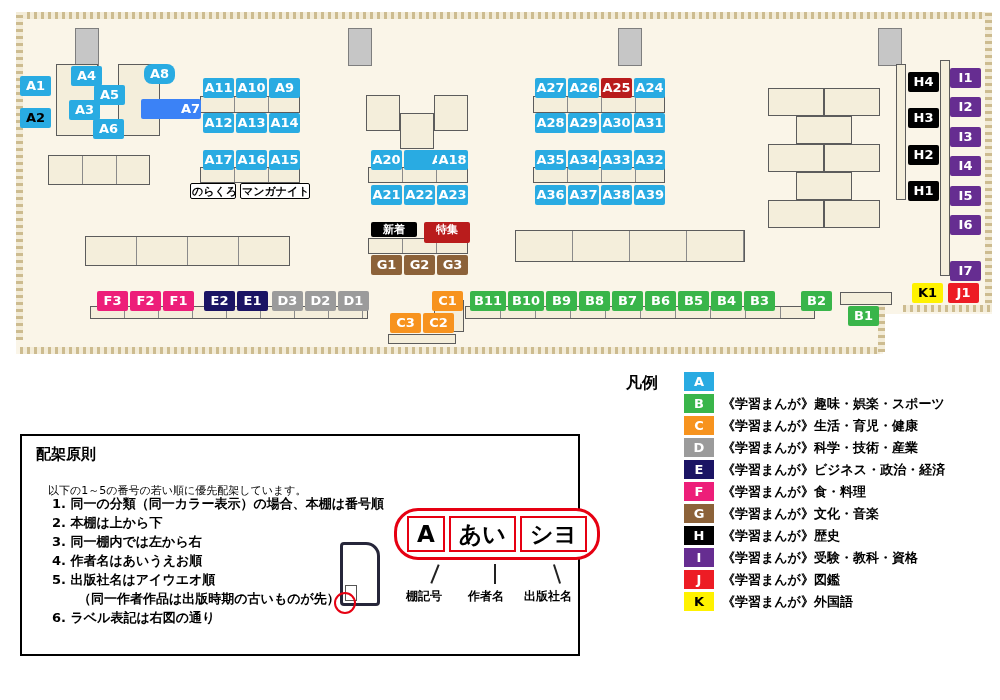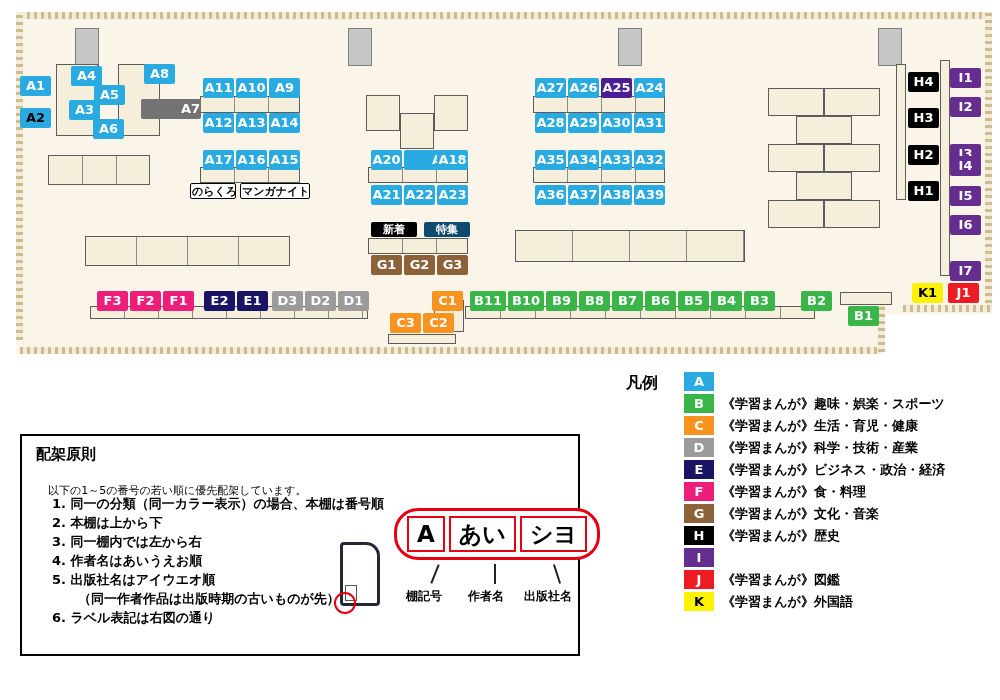--- a/index.html
+++ b/index.html
@@ -106,57 +106,57 @@
   <div class="shelf" style="left:840px;top:292px;width:52px;height:13px"></div>
 
   <div>
 
   <span class="slabel" style="left: 20px; top: 76px; background: rgb(41, 171, 226); color: rgb(255, 255, 255);">A1</span>
       <span class="slabel" style="left: 20px; top: 108px; background: rgb(41, 171, 226); color: #000000;">A2</span>
       <span class="slabel" style="left: 71px; top: 66px; background: rgb(41, 171, 226); color: rgb(255, 255, 255);">A4</span>
       <span class="slabel" style="left: 69px; top: 100px; background: rgb(41, 171, 226); color: rgb(255, 255, 255);">A3</span>
       <span class="slabel" style="left: 94px; top: 85px; background: rgb(41, 171, 226); color: rgb(255, 255, 255);">A5</span>
       <span class="slabel" style="left: 93px; top: 119px; background: rgb(41, 171, 226); color: rgb(255, 255, 255);">A6</span>
-      <span class="slabel" style="left: 144px; top: 64px; background: rgb(41, 171, 226); color: rgb(255, 255, 255);">A8</span>
-      <span class="slabel" style="left: 141px; top: 99px; background: #737373; color: rgb(255, 255, 255); padding-left: 40px;">A7</span>
+      <span class="slabel" style="left: 144px; top: 64px; background: rgb(41, 171, 226); color: rgb(255, 255, 255); border-radius: 8px;">A8</span>
+      <span class="slabel" style="left: 141px; top: 99px; background: #3b82f6; color: rgb(255, 255, 255); padding-left: 40px;">A7</span>
       <span class="slabel" style="left: 203px; top: 78px; background: rgb(41, 171, 226); color: rgb(255, 255, 255);">A11</span>
       <span class="slabel" style="left: 236px; top: 78px; background: rgb(41, 171, 226); color: rgb(255, 255, 255);">A10</span>
       <span class="slabel" style="left: 269px; top: 78px; background: rgb(41, 171, 226); color: rgb(255, 255, 255);">A9</span>
       <span class="slabel" style="left: 203px; top: 113px; background: rgb(41, 171, 226); color: rgb(255, 255, 255);">A12</span>
       <span class="slabel" style="left: 236px; top: 113px; background: rgb(41, 171, 226); color: rgb(255, 255, 255);">A13</span>
       <span class="slabel" style="left: 269px; top: 113px; background: rgb(41, 171, 226); color: rgb(255, 255, 255);">A14</span>
       <span class="slabel" style="left: 203px; top: 150px; background: rgb(41, 171, 226); color: rgb(255, 255, 255);">A17</span>
       <span class="slabel" style="left: 236px; top: 150px; background: rgb(41, 171, 226); color: rgb(255, 255, 255);">A16</span>
       <span class="slabel" style="left: 269px; top: 150px; background: rgb(41, 171, 226); color: rgb(255, 255, 255);">A15</span>
       <span class="slabel" style="left: 190px; top: 183px; width: 46px; height: 16px; line-height: 16px; font-size: 11px; background: rgb(255, 255, 255); color: rgb(0, 0, 0); border: 1px solid rgb(0, 0, 0);">のらくろ</span>
       <span class="slabel" style="left: 240px; top: 183px; width: 70px; height: 16px; line-height: 16px; font-size: 11px; background: rgb(255, 255, 255); color: rgb(0, 0, 0); border: 1px solid rgb(0, 0, 0);">マンガナイト</span>
       <span class="slabel" style="left: 371px; top: 150px; background: rgb(41, 171, 226); color: rgb(255, 255, 255);">A20</span>
       <span class="slabel" style="left: 404px; top: 150px; background: rgb(41, 171, 226); color: rgb(255, 255, 255); padding-left: 28px;">A19</span>
       <span class="slabel" style="left: 437px; top: 150px; background: rgb(41, 171, 226); color: rgb(255, 255, 255);">A18</span>
       <span class="slabel" style="left: 371px; top: 185px; background: rgb(41, 171, 226); color: rgb(255, 255, 255);">A21</span>
       <span class="slabel" style="left: 404px; top: 185px; background: rgb(41, 171, 226); color: rgb(255, 255, 255);">A22</span>
       <span class="slabel" style="left: 437px; top: 185px; background: rgb(41, 171, 226); color: rgb(255, 255, 255);">A23</span>
       <span class="slabel" style="left: 535px; top: 78px; background: rgb(41, 171, 226); color: rgb(255, 255, 255);">A27</span>
       <span class="slabel" style="left: 568px; top: 78px; background: rgb(41, 171, 226); color: rgb(255, 255, 255);">A26</span>
-      <span class="slabel" style="left: 601px; top: 78px; background: #4c1d95; color: rgb(255, 255, 255);">A25</span>
+      <span class="slabel" style="left: 601px; top: 78px; background: #b91c1c; color: rgb(255, 255, 255);">A25</span>
       <span class="slabel" style="left: 634px; top: 78px; background: rgb(41, 171, 226); color: rgb(255, 255, 255);">A24</span>
       <span class="slabel" style="left: 535px; top: 113px; background: rgb(41, 171, 226); color: rgb(255, 255, 255);">A28</span>
       <span class="slabel" style="left: 568px; top: 113px; background: rgb(41, 171, 226); color: rgb(255, 255, 255);">A29</span>
       <span class="slabel" style="left: 601px; top: 113px; background: rgb(41, 171, 226); color: rgb(255, 255, 255);">A30</span>
       <span class="slabel" style="left: 634px; top: 113px; background: rgb(41, 171, 226); color: rgb(255, 255, 255);">A31</span>
       <span class="slabel" style="left: 535px; top: 150px; background: rgb(41, 171, 226); color: rgb(255, 255, 255);">A35</span>
       <span class="slabel" style="left: 568px; top: 150px; background: rgb(41, 171, 226); color: rgb(255, 255, 255);">A34</span>
       <span class="slabel" style="left: 601px; top: 150px; background: rgb(41, 171, 226); color: rgb(255, 255, 255);">A33</span>
       <span class="slabel" style="left: 634px; top: 150px; background: rgb(41, 171, 226); color: rgb(255, 255, 255);">A32</span>
       <span class="slabel" style="left: 535px; top: 185px; background: rgb(41, 171, 226); color: rgb(255, 255, 255);">A36</span>
       <span class="slabel" style="left: 568px; top: 185px; background: rgb(41, 171, 226); color: rgb(255, 255, 255);">A37</span>
       <span class="slabel" style="left: 601px; top: 185px; background: rgb(41, 171, 226); color: rgb(255, 255, 255);">A38</span>
       <span class="slabel" style="left: 634px; top: 185px; background: rgb(41, 171, 226); color: rgb(255, 255, 255); text-align: right;">A39</span>
       <span class="slabel" style="left: 371px; top: 222px; width: 46px; height: 15px; line-height: 15px; font-size: 11px; background: rgb(0, 0, 0); color: rgb(255, 255, 255);">新着</span>
-      <span class="slabel" style="left: 424px; top: 222px; width: 46px; height: 15px; line-height: 15px; font-size: 11px; background: #0c4a6e; color: rgb(255, 255, 255);">特集</span>
+      <span class="slabel" style="left: 424px; top: 222px; width: 46px; height: 21px; line-height: 15px; font-size: 11px; background: #b91c1c; color: rgb(255, 255, 255);">特集</span>
       <span class="slabel" style="left: 371px; top: 255px; background: rgb(140, 98, 57); color: rgb(255, 255, 255);">G1</span>
       <span class="slabel" style="left: 404px; top: 255px; background: rgb(140, 98, 57); color: rgb(255, 255, 255);">G2</span>
       <span class="slabel" style="left: 437px; top: 255px; background: rgb(140, 98, 57); color: rgb(255, 255, 255);">G3</span>
       <span class="slabel" style="left: 97px; top: 291px; background: rgb(237, 30, 121); color: rgb(255, 255, 255);">F3</span>
       <span class="slabel" style="left: 130px; top: 291px; background: rgb(237, 30, 121); color: rgb(255, 255, 255);">F2</span>
       <span class="slabel" style="left: 163px; top: 291px; background: rgb(237, 30, 121); color: rgb(255, 255, 255);">F1</span>
       <span class="slabel" style="left: 204px; top: 291px; background: rgb(27, 20, 100); color: rgb(255, 255, 255);">E2</span>
       <span class="slabel" style="left: 237px; top: 291px; background: rgb(27, 20, 100); color: rgb(255, 255, 255);">E1</span>
       <span class="slabel" style="left: 272px; top: 291px; background: rgb(155, 155, 155); color: rgb(255, 255, 255);">D3</span>
       <span class="slabel" style="left: 305px; top: 291px; background: rgb(155, 155, 155); color: rgb(255, 255, 255);">D2</span>
@@ -174,21 +174,21 @@
       <span class="slabel" style="left: 777px; top: 291px; background: rgb(57, 181, 74); color: rgb(255, 255, 255); margin-left: 24px;">B2</span>
       <span class="slabel" style="left: 390px; top: 313px; background: rgb(247, 147, 30); color: rgb(255, 255, 255);">C3</span>
       <span class="slabel" style="left: 423px; top: 313px; background: rgb(247, 147, 30); color: rgb(255, 255, 255);">C2</span>
       <span class="slabel" style="left: 848px; top: 306px; background: rgb(57, 181, 74); color: rgb(255, 255, 255);">B1</span>
       <span class="slabel" style="left: 908px; top: 72px; background: rgb(0, 0, 0); color: rgb(255, 255, 255);">H4</span>
       <span class="slabel" style="left: 908px; top: 108px; background: rgb(0, 0, 0); color: rgb(255, 255, 255);">H3</span>
       <span class="slabel" style="left: 908px; top: 145px; background: rgb(0, 0, 0); color: rgb(255, 255, 255);">H2</span>
       <span class="slabel" style="left: 908px; top: 181px; background: rgb(0, 0, 0); color: rgb(255, 255, 255);">H1</span>
       <span class="slabel" style="left: 950px; top: 68px; background: rgb(102, 45, 145); color: rgb(255, 255, 255);">I1</span>
       <span class="slabel" style="left: 950px; top: 97px; background: rgb(102, 45, 145); color: rgb(255, 255, 255);">I2</span>
-      <span class="slabel" style="left: 950px; top: 144px; background: rgb(102, 45, 145); color: rgb(255, 255, 255);">I3</span>
+      <span class="slabel" style="left: 950px; top: 127px; background: rgb(102, 45, 145); color: rgb(255, 255, 255);">I3</span>
       <span class="slabel" style="left: 950px; top: 156px; background: rgb(102, 45, 145); color: rgb(255, 255, 255);">I4</span>
       <span class="slabel" style="left: 950px; top: 186px; background: rgb(102, 45, 145); color: rgb(255, 255, 255);">I5</span>
       <span class="slabel" style="left: 950px; top: 215px; background: rgb(102, 45, 145); color: rgb(255, 255, 255);">I6</span>
       <span class="slabel" style="left: 950px; top: 261px; background: rgb(102, 45, 145); color: rgb(255, 255, 255);">I7</span>
       <span class="slabel" style="left: 912px; top: 283px; background: rgb(255, 242, 0); color: rgb(0, 0, 0);">K1</span>
       <span class="slabel" style="left: 948px; top: 283px; background: rgb(237, 28, 36); color: rgb(255, 255, 255);">J1</span>
     </div>
 
   <div class="legend">
     <div class="legend-title">凡例</div>
@@ -220,20 +220,21 @@
         <div class="legend-row">
         <span class="swatch" style="background: rgb(140, 98, 57); color: rgb(255, 255, 255);">G</span>
         <span class="legend-label">《学習まんが》文化・音楽</span>
       </div>
         <div class="legend-row">
         <span class="swatch" style="background: rgb(0, 0, 0); color: rgb(255, 255, 255);">H</span>
         <span class="legend-label">《学習まんが》歴史</span>
       </div>
         <div class="legend-row">
         <span class="swatch" style="background: rgb(102, 45, 145); color: rgb(255, 255, 255);">I</span>
+        <span class="legend-label">《学習まんが》受験・教科・資格</span>
       </div>
         <div class="legend-row">
         <span class="swatch" style="background: rgb(237, 28, 36); color: rgb(255, 255, 255);">J</span>
         <span class="legend-label">《学習まんが》図鑑</span>
       </div>
         <div class="legend-row">
         <span class="swatch" style="background: rgb(255, 242, 0); color: rgb(0, 0, 0);">K</span>
         <span class="legend-label">《学習まんが》外国語</span>
       </div>
       </div>

